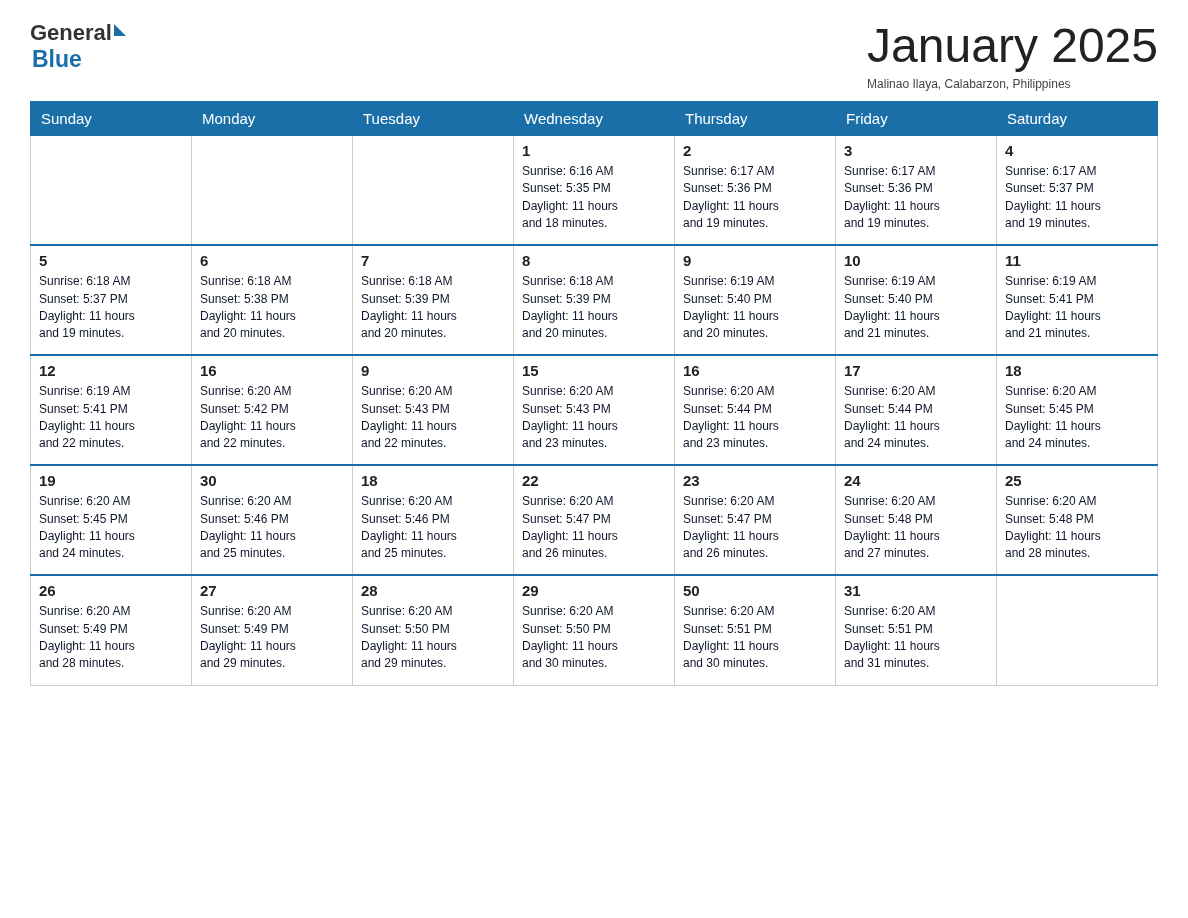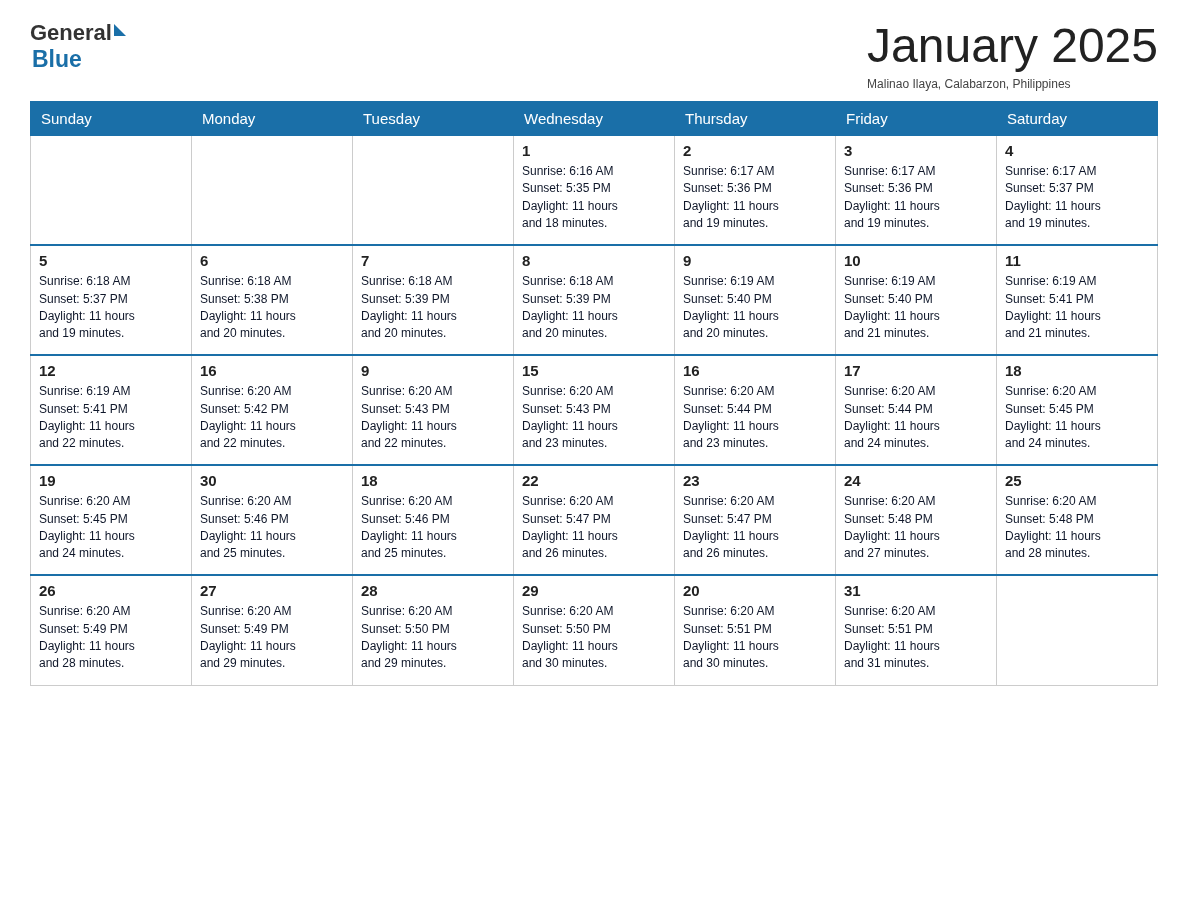--- a/index.html
+++ b/index.html
@@ -250,21 +250,21 @@
         </td>
         <td>
           <div class="day-number">28</div>
           <div class="day-info">Sunrise: 6:20 AM<br>Sunset: 5:50 PM<br>Daylight: 11 hours<br>and 29 minutes.</div>
         </td>
         <td>
           <div class="day-number">29</div>
           <div class="day-info">Sunrise: 6:20 AM<br>Sunset: 5:50 PM<br>Daylight: 11 hours<br>and 30 minutes.</div>
         </td>
         <td>
-          <div class="day-number">20</div>
+          <div class="day-number">50</div>
           <div class="day-info">Sunrise: 6:20 AM<br>Sunset: 5:51 PM<br>Daylight: 11 hours<br>and 30 minutes.</div>
         </td>
         <td>
           <div class="day-number">31</div>
           <div class="day-info">Sunrise: 6:20 AM<br>Sunset: 5:51 PM<br>Daylight: 11 hours<br>and 31 minutes.</div>
         </td>
         <td class="empty-cell"></td>
       </tr>
     </tbody>
 </table>

